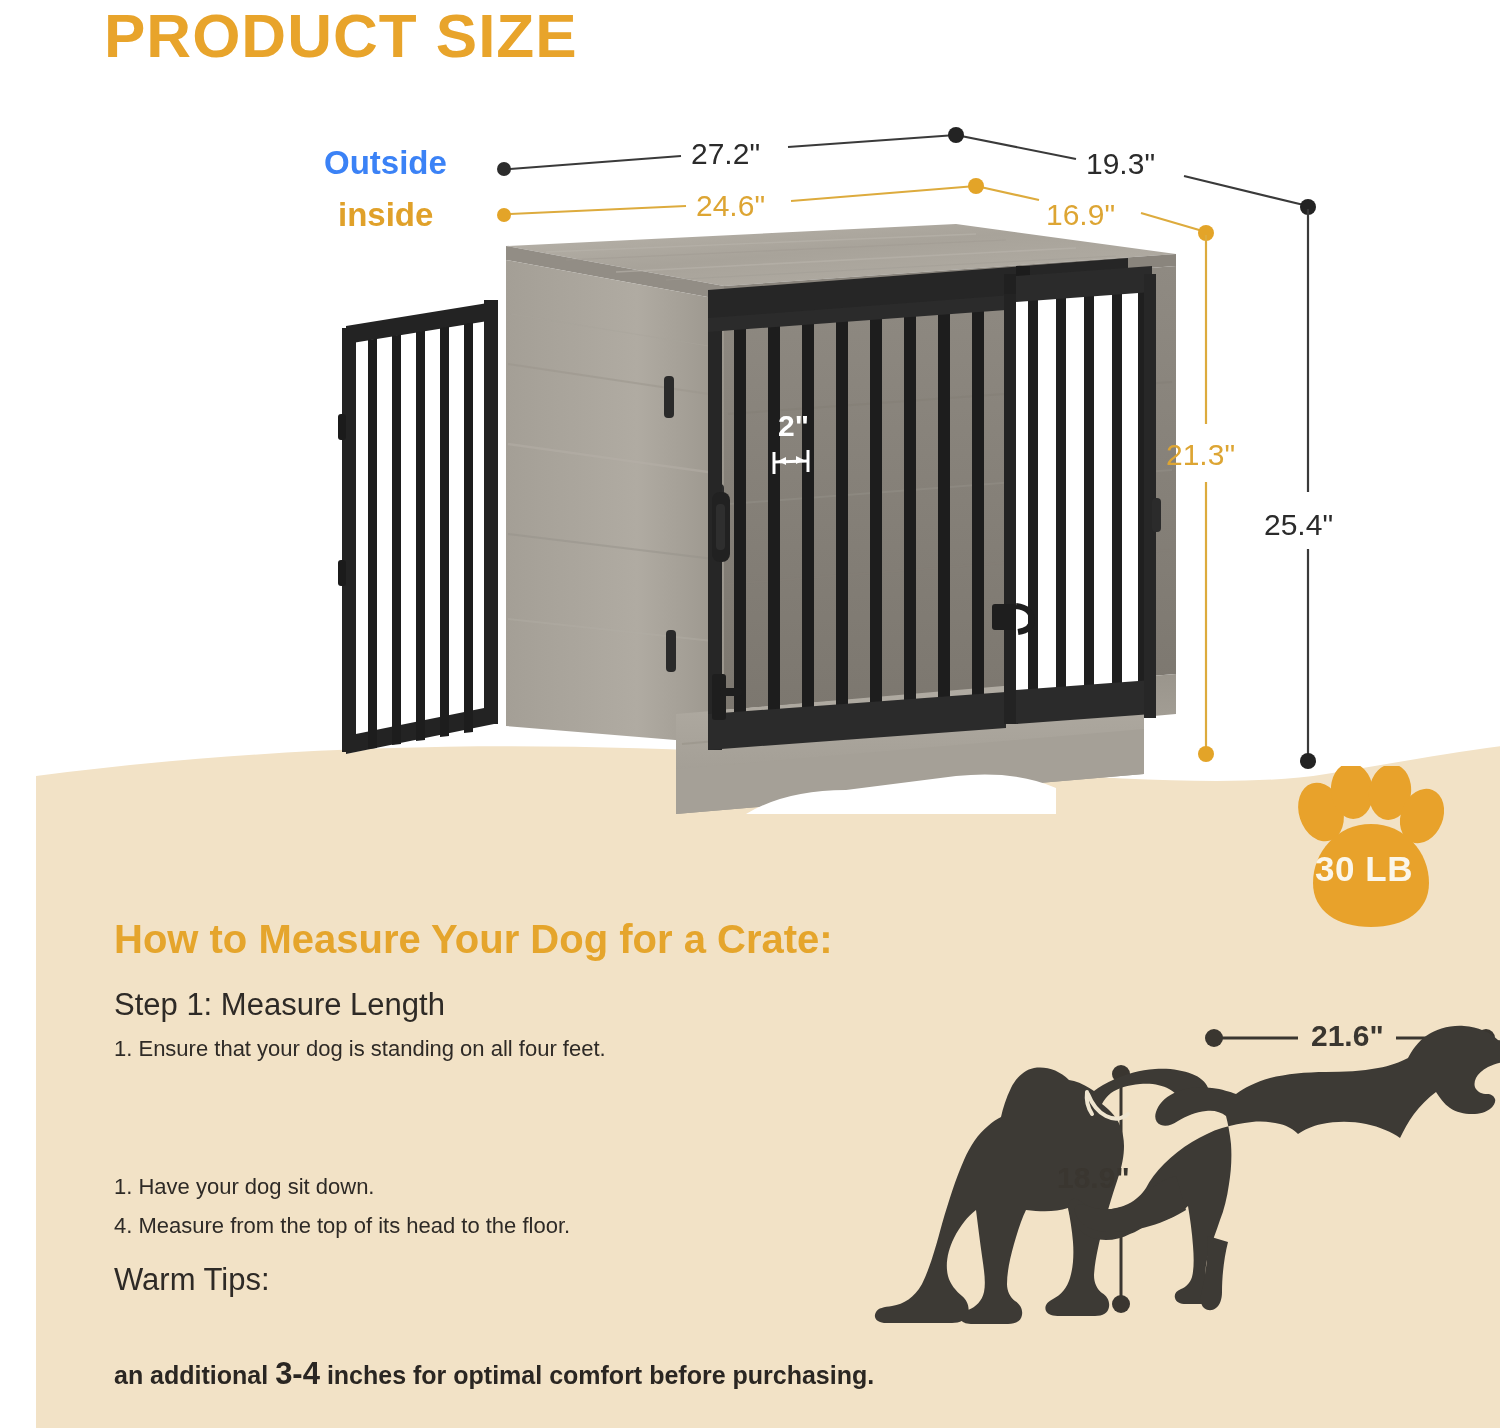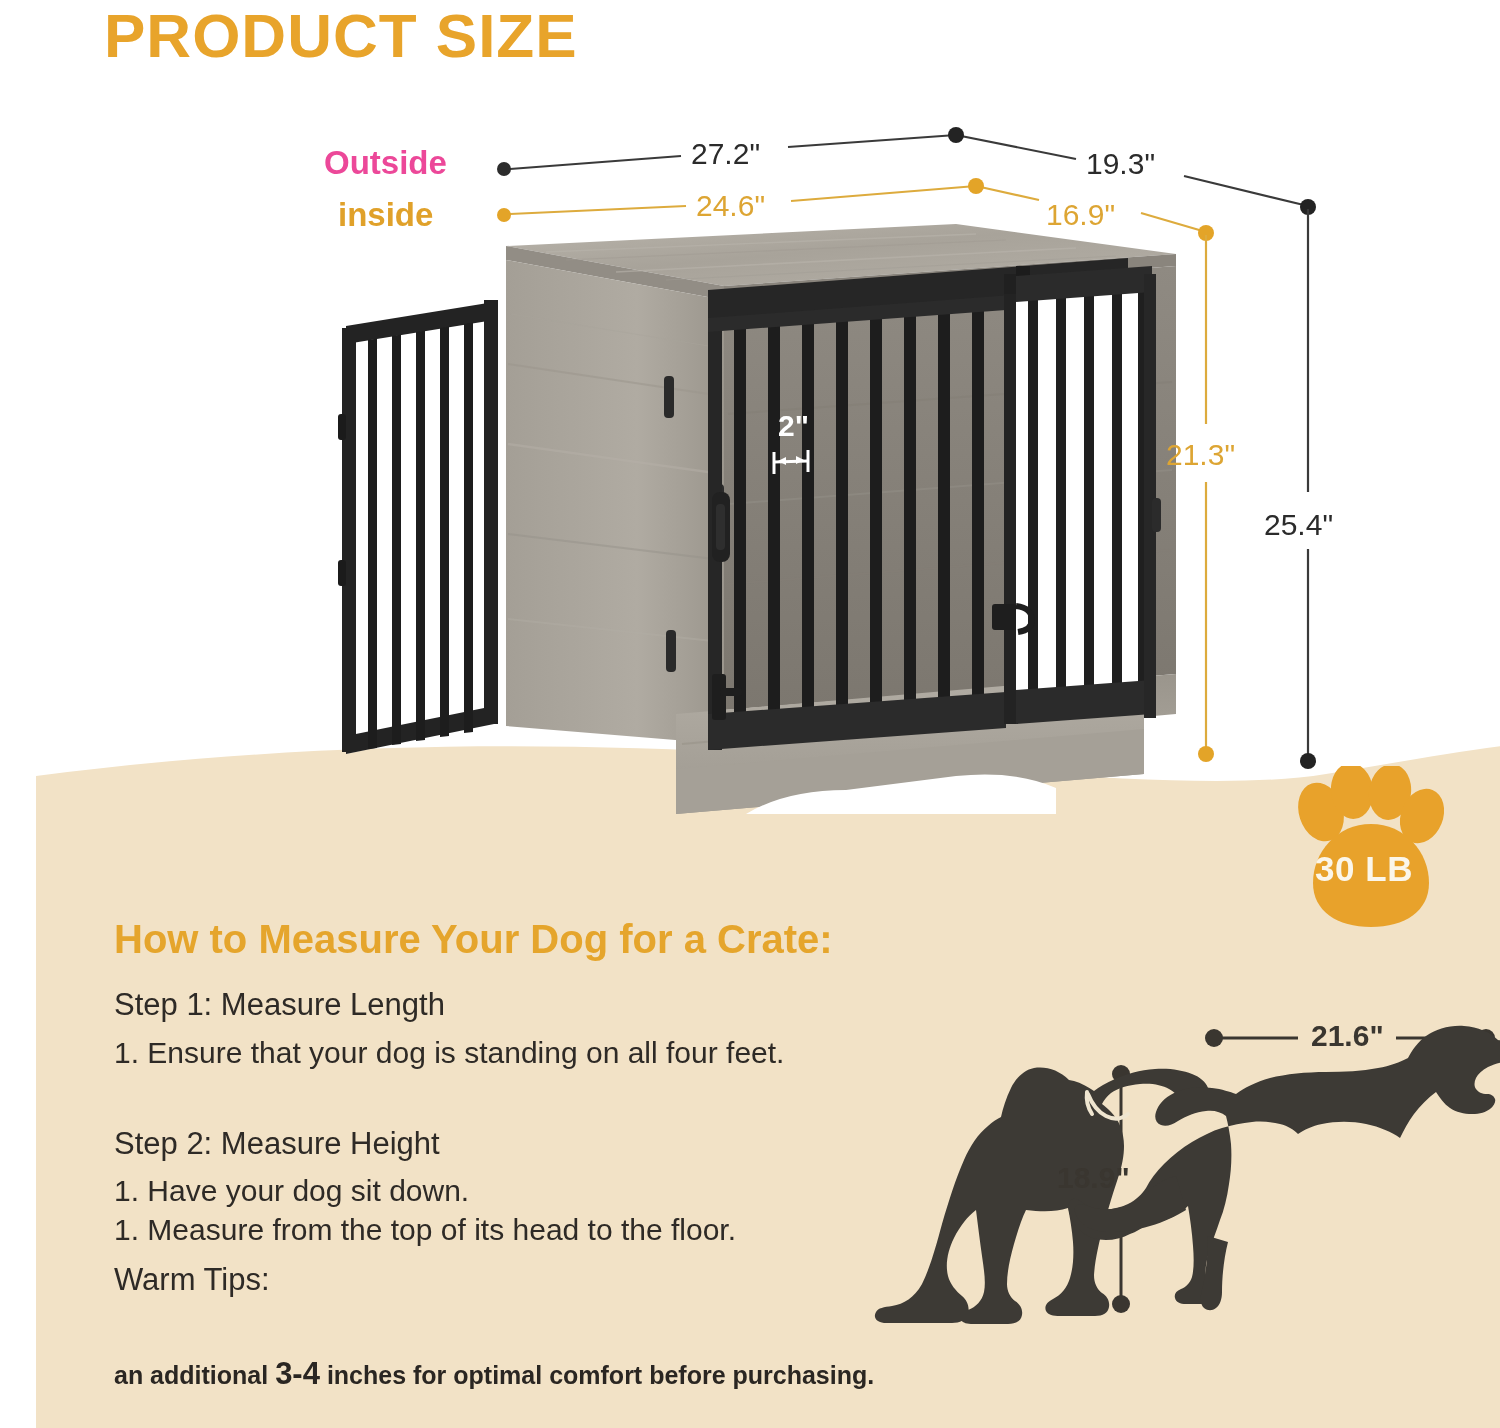--- a/index.html
+++ b/index.html
@@ -19,21 +19,21 @@
   .title{
     position:absolute;left:68px;top:-4px;
     font-size:62px;font-weight:bold;letter-spacing:1px;
     color:#e8a42b;
     font-family:"Liberation Sans", sans-serif;
   }
 
   
   .lbl-outside{
     position:absolute;left:288px;top:140px;
-    font-size:33px;font-weight:bold;color:#ec4899;
+    font-size:33px;font-weight:bold;color:#3b82f6;
   }
   .lbl-inside{
     position:absolute;left:302px;top:192px;
     font-size:33px;font-weight:bold;color:#e0a12a;
   }
   .dim{
     position:absolute;font-size:30px;font-weight:500;
     white-space:nowrap;
   }
   .dim.dark{color:#2b2b2b;}
@@ -60,21 +60,21 @@
     position:absolute;left:78px;top:913px;
     font-size:40px;font-weight:bold;color:#e5a52c;
     font-family:"Liberation Sans", sans-serif;
   }
   .step-head{
     position:absolute;left:78px;
     font-size:31px;color:#2e2a26;font-weight:400;
   }
   .step-line{
     position:absolute;left:78px;
-    font-size:30px;color:#2e2a26;font-weight:400;
+    font-size:22px;color:#2e2a26;font-weight:400;
   }
   .s1h{top:983px;}
   .s1a{top:1032px;}
   .s1b{top:1072px;}
   .s2h{top:1122px;}
   .s2a{top:1170px;text-align:right;}
   .s2b{top:1209px;}
   .wth{top:1258px;}
   .tip{
     position:absolute;left:78px;
@@ -318,23 +318,22 @@
     <ellipse cx="148" cy="50" rx="21" ry="28" transform="rotate(22 148 50)" fill="#e8a22b"></ellipse>
     <path d="M97,58 C131,58 155,86 155,117 C155,145 131,161 97,161 C63,161 39,145 39,117 C39,86 63,58 97,58 Z" fill="#e8a22b"></path>
   </svg>
   <div class="paw-text">30 LB</div>
 
   <div class="howto">How to Measure Your Dog for a Crate:</div>
 
   <div class="step-head s1h">Step 1: Measure Length</div>
   <div class="step-line s1a">1. Ensure that your dog is standing on all four feet.</div>
 
-  <div class="step-head s2h">Step 2: Measure Height</div>
   <div class="step-line s2a">1. Have your dog sit down.</div>
-  <div class="step-line s2b">1. Measure from the top of its head to the floor.</div>
+  <div class="step-line s2b">4. Measure from the top of its head to the floor.</div>
 
   <div class="step-head wth">Warm Tips:</div>
   <div class="tip tip2"><span>an additional </span><span class="big">3-4</span><span> inches for optimal comfort before purchasing.</span></div>
 
   <svg style="position:absolute;left:820px;top:1000px;width:680px;height:360px;" viewBox="0 0 680 360">
 
     <line x1="360" y1="34" x2="442" y2="34" stroke="#3a3630" stroke-width="3"></line>
     <line x1="540" y1="34" x2="628" y2="34" stroke="#3a3630" stroke-width="3"></line>
     <circle cx="358" cy="34" r="9" fill="#3a3630"></circle>
     <circle cx="630" cy="34" r="9" fill="#3a3630"></circle>

